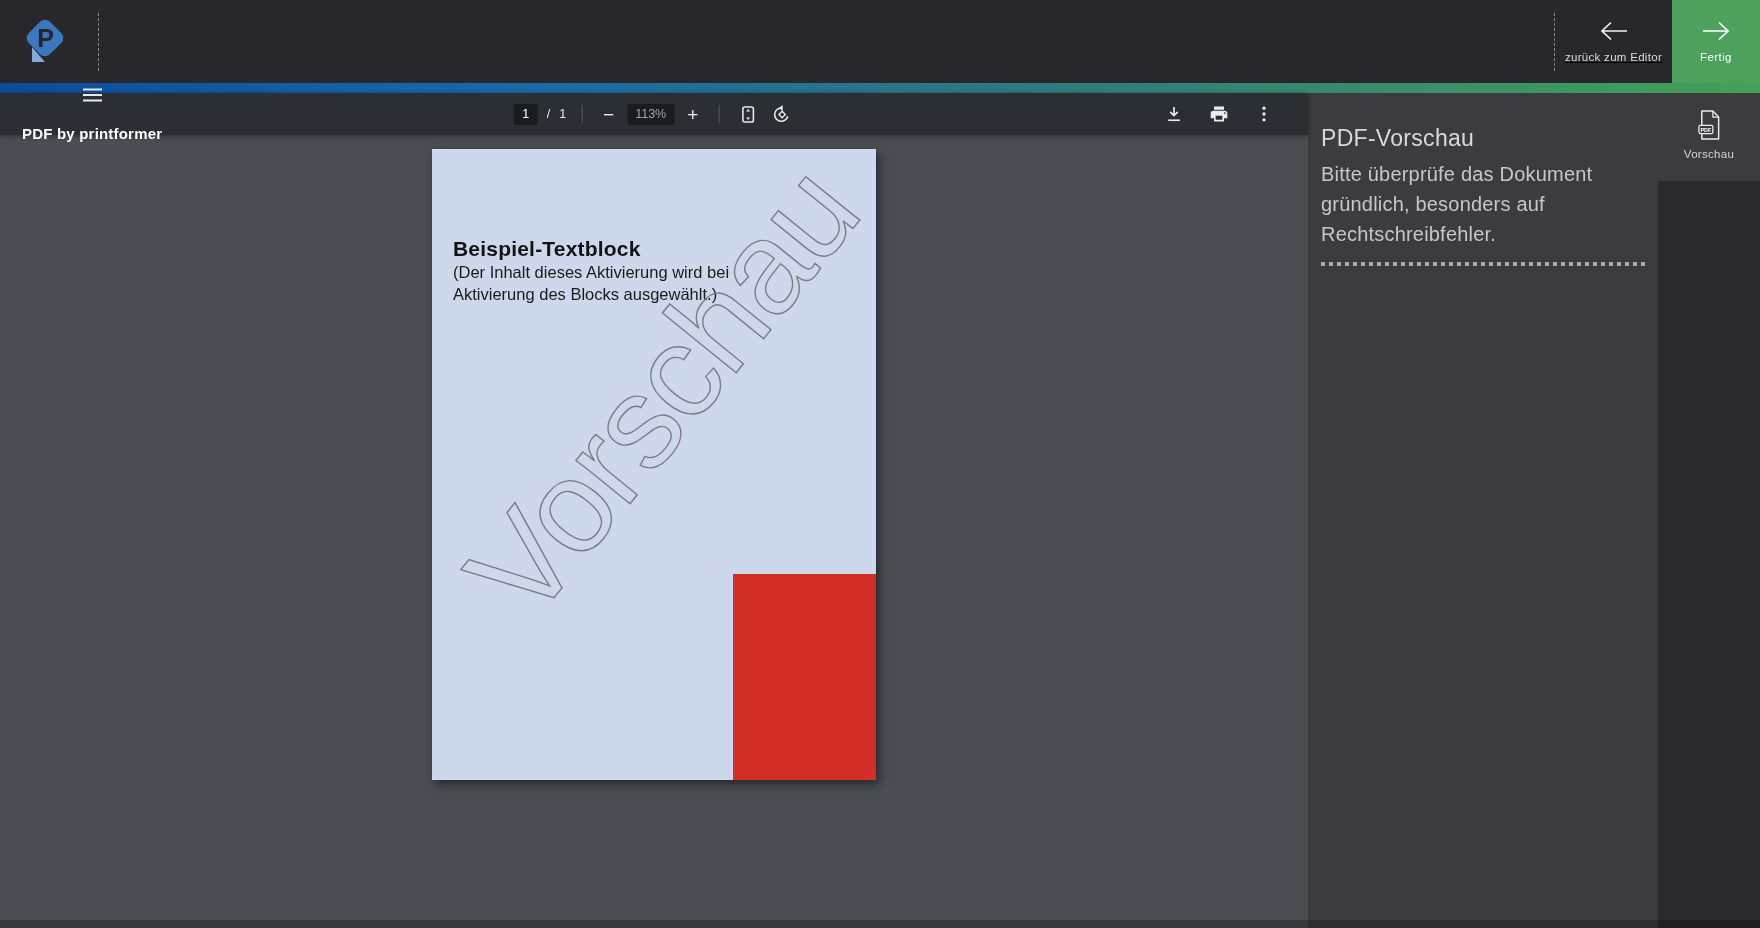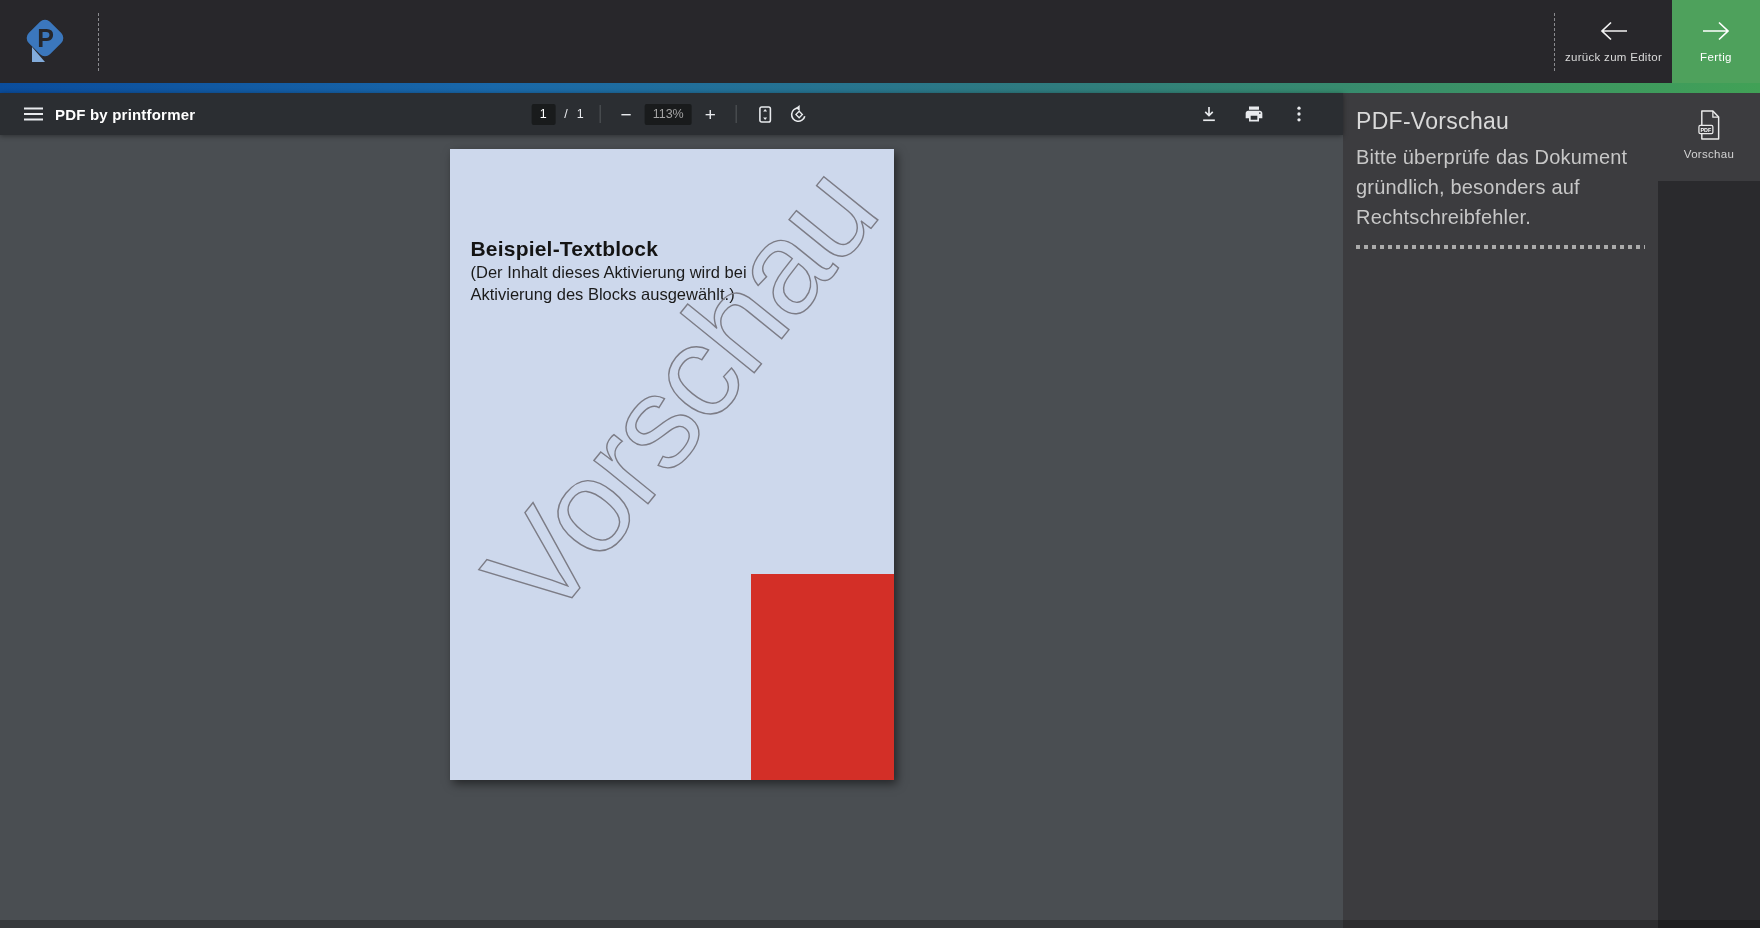--- a/index.html
+++ b/index.html
@@ -6,38 +6,38 @@
   html,body { width:1760px; height:928px; overflow:hidden; background:#4a4e52;
               font-family:"Liberation Sans", sans-serif; }
 
   
   .topbar { height:83px; background:#28272b; display:flex; align-items:stretch; position:relative; }
   .logo-wrap { display:flex; align-items:center; padding-left:22px; }
   .vdash { border-left:1px dashed #8a8a8e; height:58px; align-self:center; margin-left:30px; }
   .topbar-spacer { flex:1; }
   .tb-btn { display:flex; flex-direction:column; align-items:center; justify-content:center;
             gap:9px; cursor:pointer; }
-  .back-btn { width:117px; }
+  .back-btn { width:117px;text-decoration:underline; }
   .back-btn .tb-label { font-size:11.5px; color:#dadada; letter-spacing:.3px; }
   .done-btn { width:88px; background:#4ea15c; }
   .done-btn .tb-label { font-size:11.5px; color:#ffffff; letter-spacing:.4px; }
 
   
   .gradient-bar { height:10px;
     background:linear-gradient(90deg,#0b4d9c 0%,#1968aa 28%,#2e7a80 58%,#3a9068 82%,#41a156 100%); }
 
   
   .main { display:flex; height:835px; }
 
   
   .viewer-col { width:1343px; display:flex; flex-direction:column; }
   .pdf-toolbar { height:42px; background:#2b2e32; color:#e8eaed; display:flex;
                  align-items:center; position:relative; z-index:3;
                  box-shadow:0 1px 5px rgba(0,0,0,.4); flex:none; }
-  .tool-left { display:flex; align-items:center; margin-left:22px; gap:10px; }
+  .tool-left { display:flex; align-items:center; margin-left:22px; gap:21px;flex-direction:column; }
   .pdf-title { font-size:15px; font-weight:bold; color:#ffffff; letter-spacing:.2px; }
   .tool-center { position:absolute; left:50%; transform:translateX(-50%);
                  display:flex; align-items:center; gap:9px; }
   .page-box { min-width:24px; height:21px; background:#191b1c; border-radius:2px;
               display:flex; align-items:center; justify-content:center;
               font-size:12.5px; color:#fff; padding:0 4px; }
   .page-sep { font-size:12.5px; color:#e8eaed; }
   .tdiv { width:1px; height:18px; background:#55595c; margin:0 7px; }
   .zoom-btn { font-size:19px; color:#e8eaed; cursor:pointer; line-height:1;
               padding:0 4px; background:none; border:none; font-family:inherit; }
@@ -58,21 +58,21 @@
   .doc-body { position:absolute; left:21px; top:113px; font-size:16.5px; color:#1b1b1b;
               line-height:1.33; }
   .watermark { position:absolute; left:230px; top:243px;
                transform:translate(-50%,-50%) rotate(-51deg);
                font-size:131px; font-weight:400; letter-spacing:-2px; white-space:nowrap;
                color:transparent; -webkit-text-stroke:1.4px #7c7c86; pointer-events:none; }
   .red-block { position:absolute; left:301px; top:425px; width:143px; height:206px;
                background:#d32f27; }
 
   
-  .sidebar { width:315px; background:#3c3c3f; padding:15px 13px 0; color:#ddd; flex:none; }
+  .sidebar { width:350px; background:#3c3c3f; padding:32px 13px 0; color:#ddd; flex:none; }
   .sb-title { font-size:23px; font-weight:400; color:#d9d9d9; letter-spacing:.3px; }
   .sb-sub { margin-top:7px; font-size:20px; color:#c7c7c7; line-height:1.5;
             letter-spacing:.2px; }
   .dash-hr { height:2px; margin-top:13px;
              background:repeating-linear-gradient(90deg,#ababab 0 4px,transparent 4px 8px); }
   .dl-row { display:flex; align-items:center; justify-content:center; gap:7px;
             padding:17px 0 16px; cursor:pointer; }
   .dl-label { font-size:13.5px; font-weight:bold; color:#f2f2f2; letter-spacing:.2px; }
 
   

